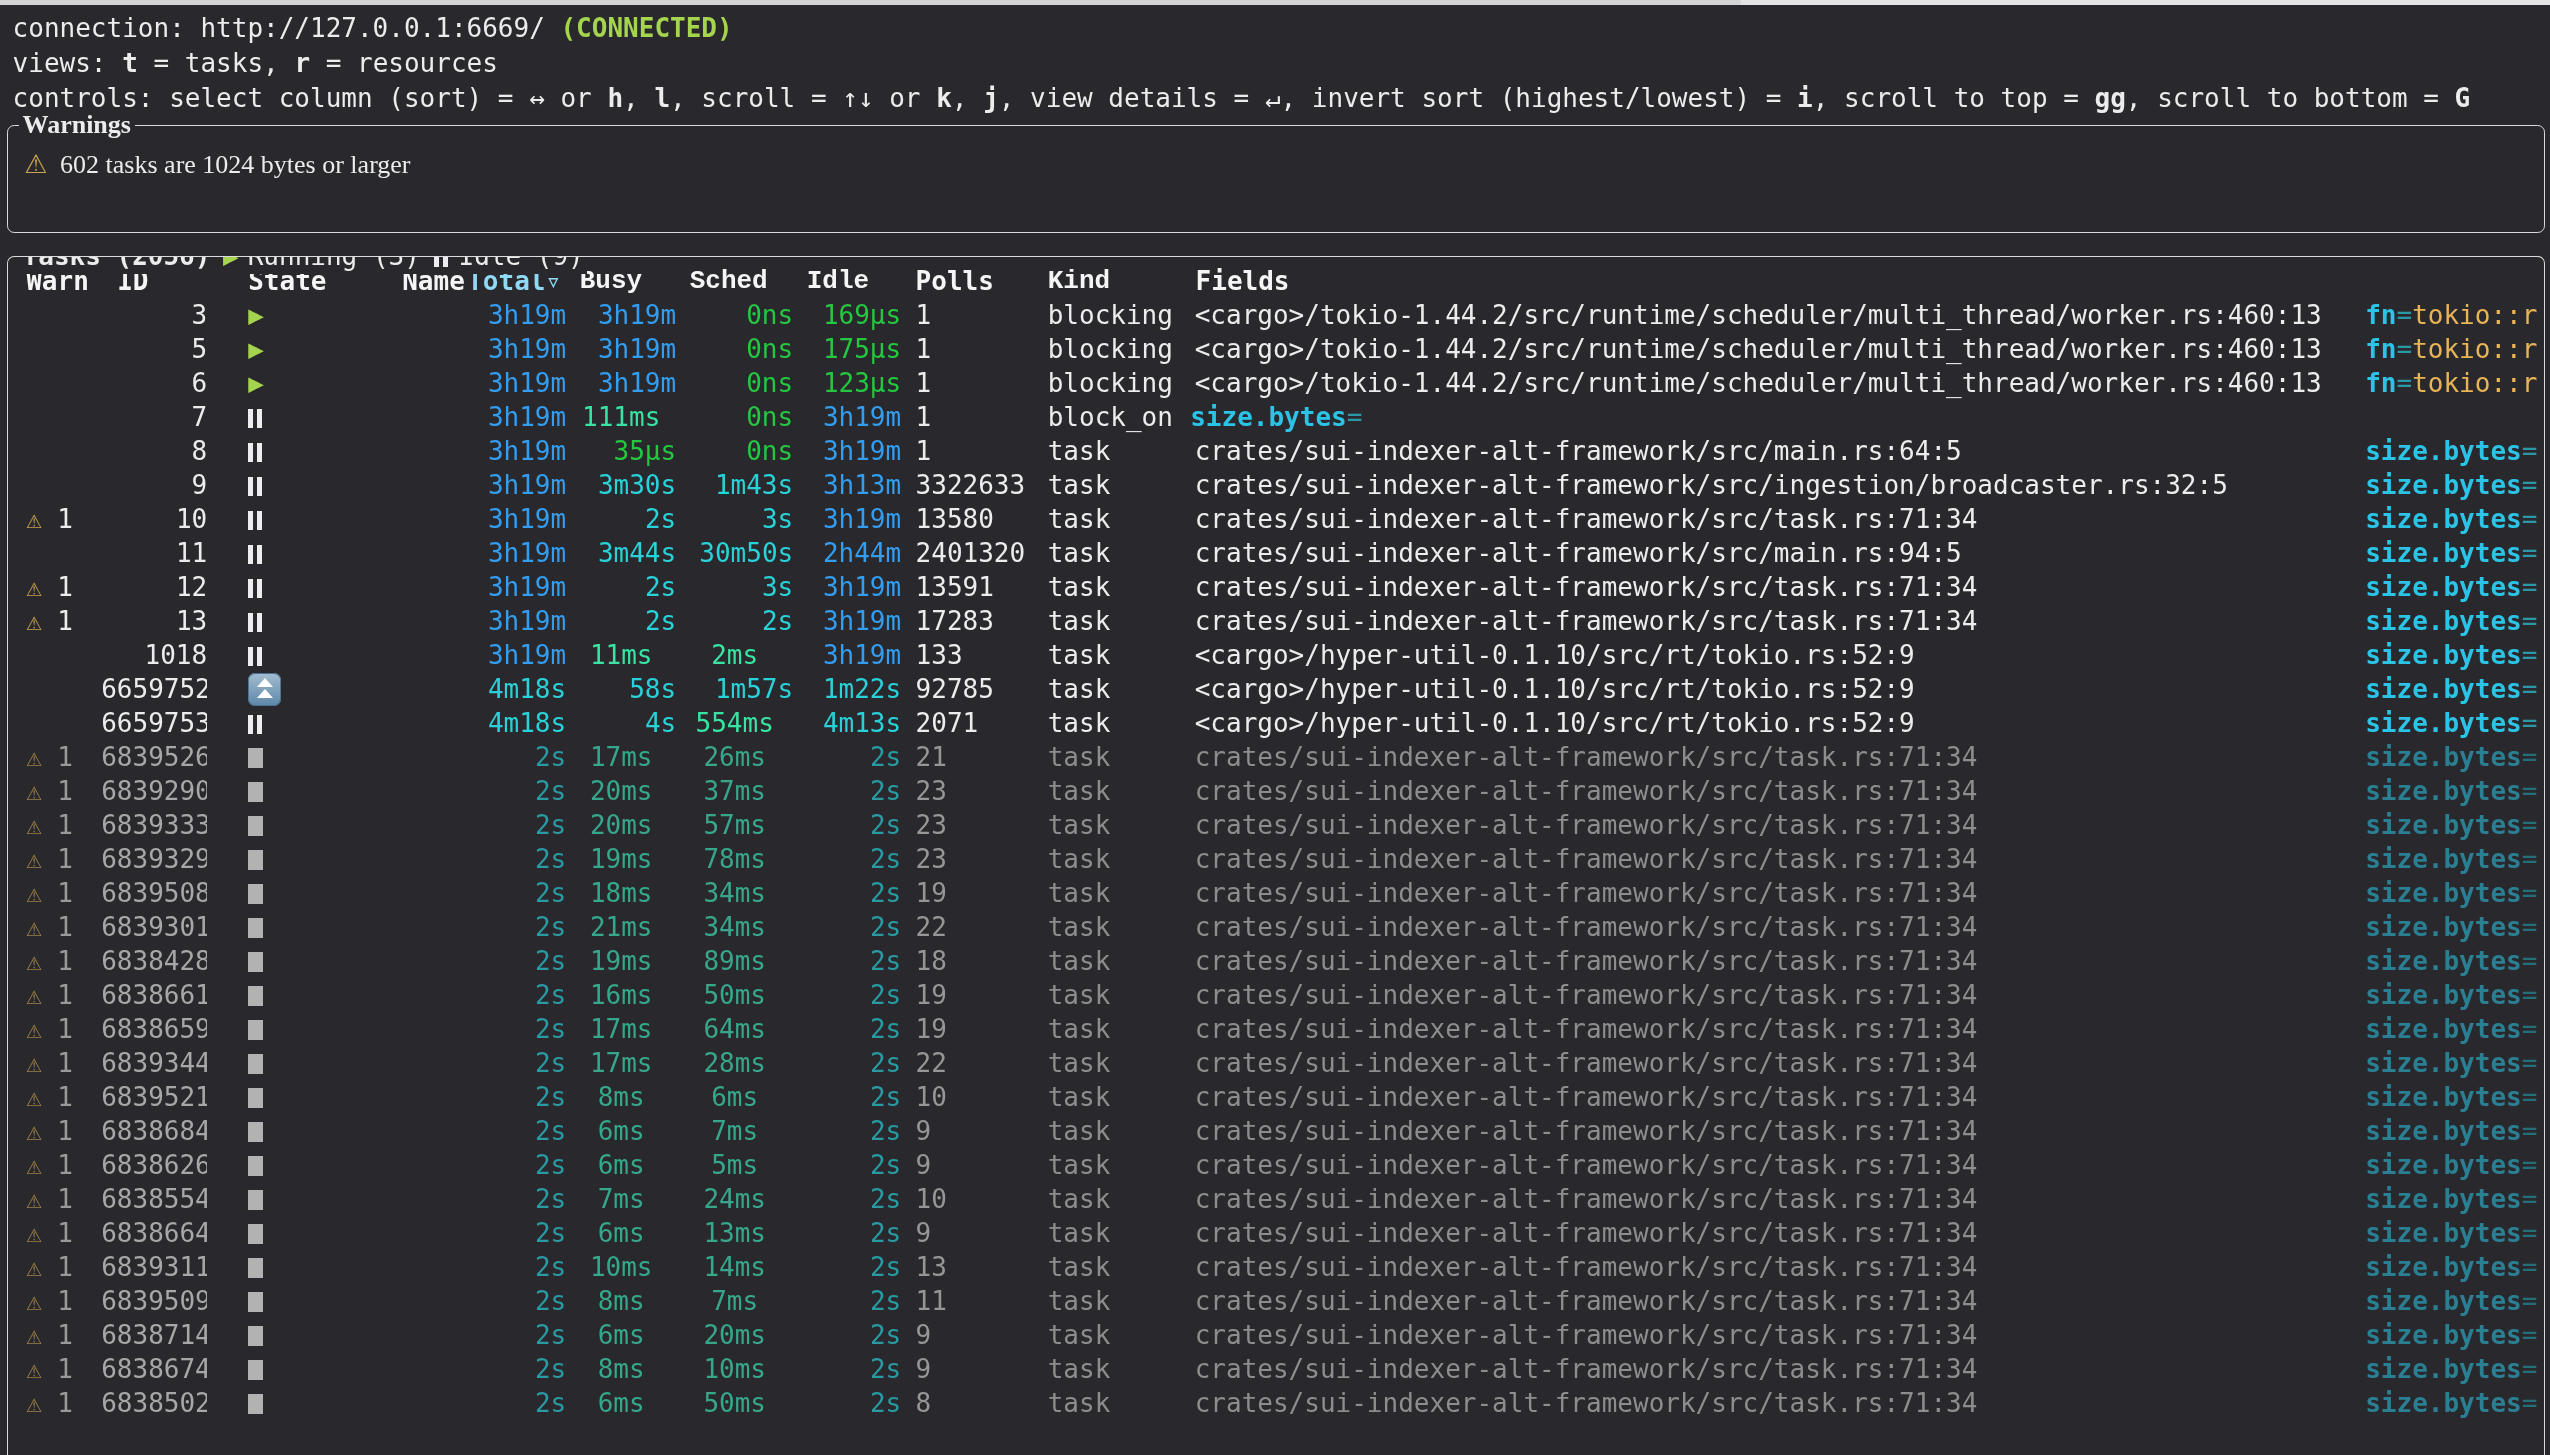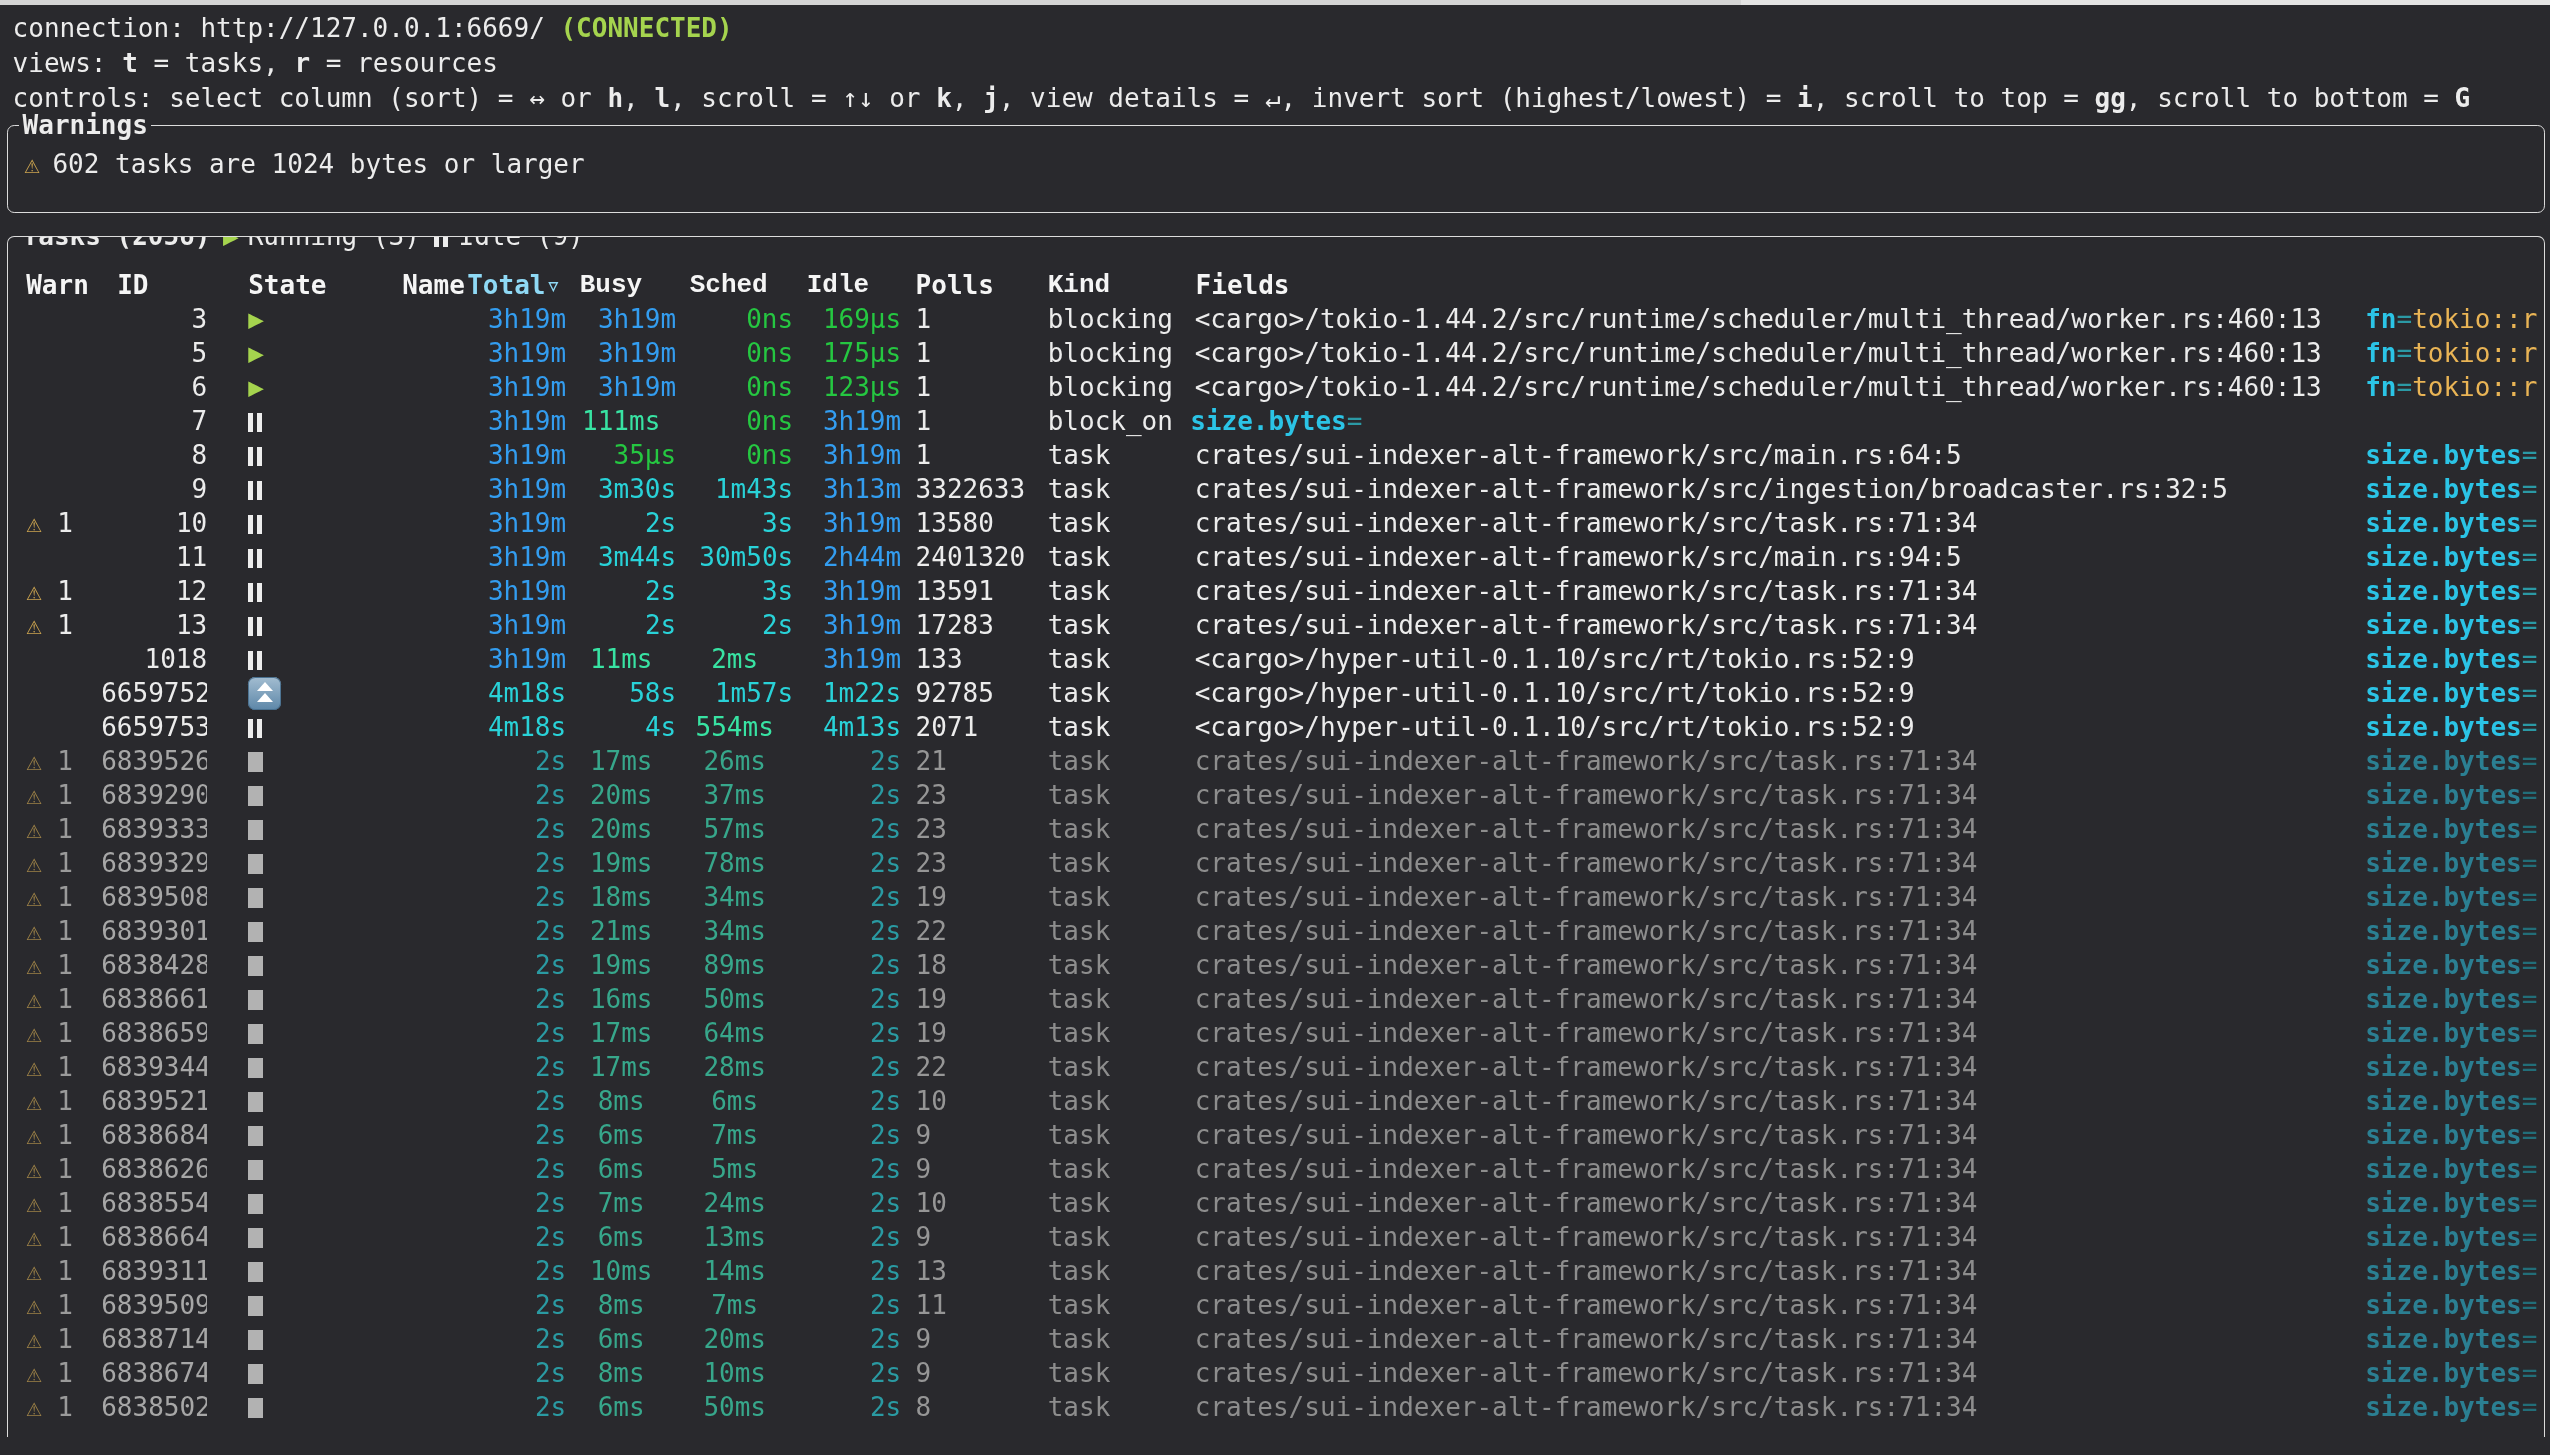--- a/index.html
+++ b/index.html
@@ -21,37 +21,37 @@
   .topstrip{height:4.5px;width:100%;background:#d4d4d4;position:relative;}
   .topstrip .seg{position:absolute;left:1741px;right:0;top:0;height:4.5px;background:#e3e3e3;}
 
   .status{padding:6.3px 0 0 12.6px;}
   .statusline{height:35px;line-height:35px;white-space:nowrap;overflow:hidden;}
 
   .box{border:1.8px solid var(--border);border-radius:7.2px;position:relative;
        margin-left:7.2px;margin-right:5.4px;background:var(--bg);}
   .box-title{position:absolute;top:-19px;left:10.8px;background:var(--bg);
              padding:0 3.6px;line-height:36px;height:36px;white-space:nowrap;}
-  .warnings-box{margin-top:9px;height:88px;}
+  .warnings-box{margin-top:9px;height:108px;font-family:Liberation Serif, serif;}
   .warning-item{padding:23px 0 0 16px;white-space:nowrap;}
   .warn-glyph{color:var(--gold);}
   .warn-glyph::before{content:"⚠";}
   .warning-item .warn-glyph{margin-right:12.6px;}
 
   .tasks-box{margin-top:23px;height:1201px;border-bottom:none;
              border-radius:7.2px 7.2px 0 0;overflow:hidden;}
   .tasks-title .icon-running{margin:0 9px 0 12.6px;}
   .tasks-title .icon-pause{margin:0 10.8px 0 14.4px;}
 
   .trow{display:grid;
         grid-template-columns:75px 106px 170px 90px 99px 110px 117px 108px 133px 147px 1175px minmax(0,1fr);
         padding-left:18px;height:34px;line-height:34px;
         white-space:nowrap;}
   .cell{overflow:hidden;white-space:nowrap;}
-  .thead{margin-top:31px;color:var(--bold-fg);}
+  .thead{margin-top:7px;color:var(--bold-fg);}
   .thead .cell{font-weight:bold;}
   .h-id{padding-left:16px;}
   .h-state{padding-left:41px;}
   .h-name{padding-left:25px;}
   .h-busy,.h-sched,.h-idle,.h-kind,.h-loc{padding-left:13.5px;font-family:Liberation Mono, monospace;}
   .h-polls,.h-fields{padding-left:14.4px;}
   .h-total{color:var(--hdr-sort);}
   .caret{color:var(--hdr-sort);font-weight:normal;}
   .caret::before{content:"▿";}
 

